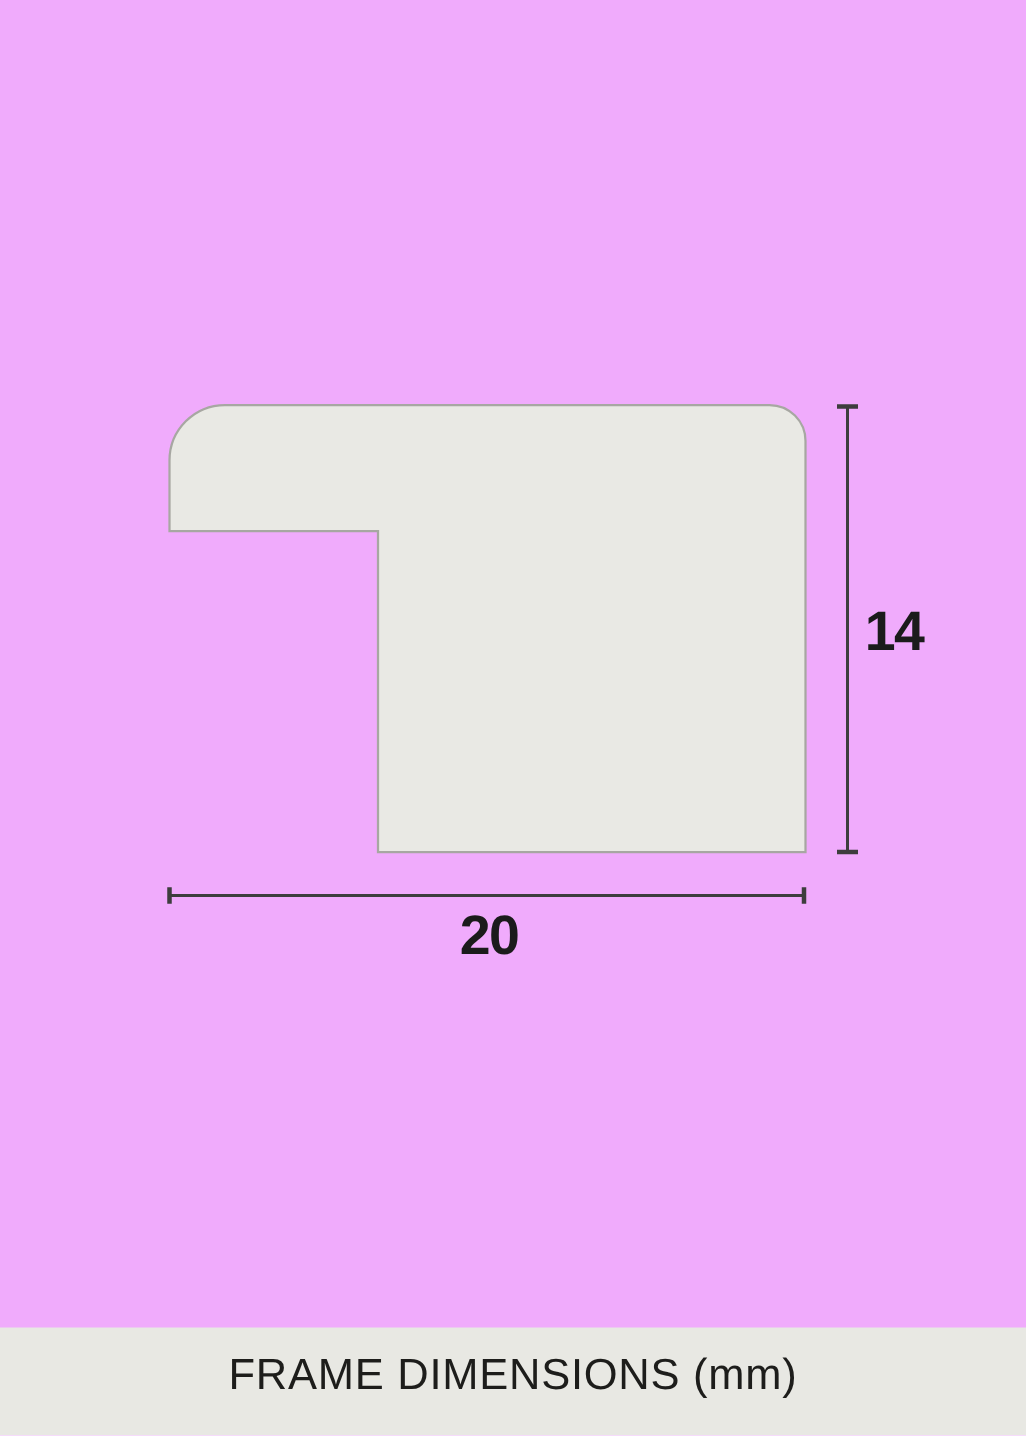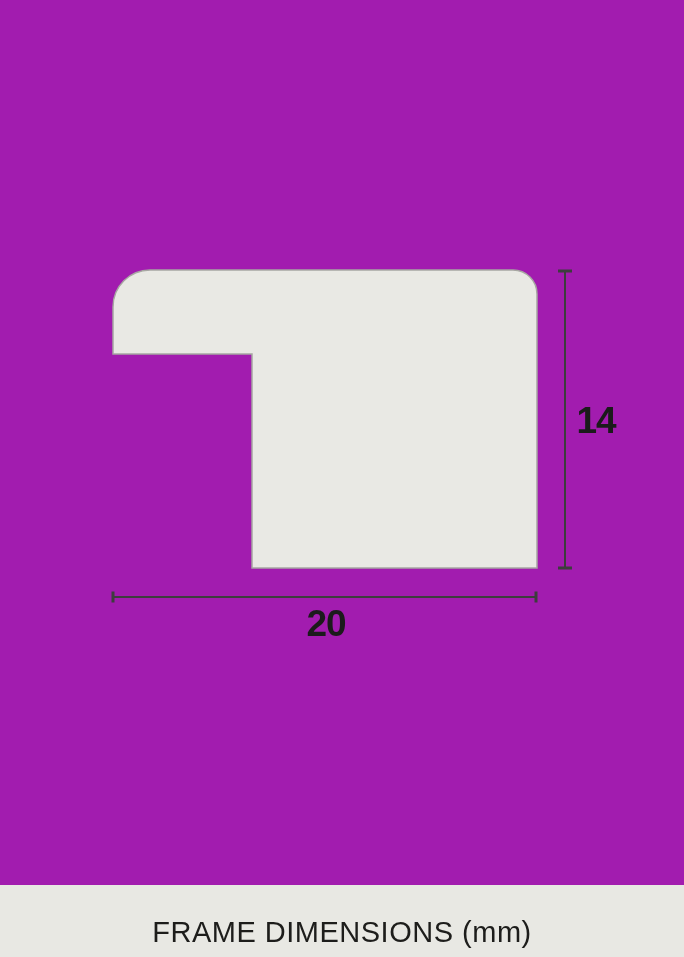--- a/index.html
+++ b/index.html
@@ -5,21 +5,21 @@
   html, body {
     margin: 0;
     padding: 0;
     background: #ffffff;
     font-family: "Liberation Sans", sans-serif;
   }
   .stage {
     position: relative;
     width: 684px;
     height: 957px;
-    background: #a21caf;
+    background: #f0abfc;
     overflow: hidden;
   }
   .diagram-svg {
     position: absolute;
     top: 0;
     left: 0;
     display: block;
   }
   .dim-label {
     font-family: "Liberation Sans", "DejaVu Sans", sans-serif;
@@ -30,21 +30,21 @@
   .caption-band {
     position: absolute;
     left: 0;
     top: 885px;
     width: 684px;
     height: 72px;
     box-sizing: border-box;
     display: flex;
     justify-content: center;
     align-items: flex-start;
-    padding-top: 33px;
+    padding-top: 18px;
   }
   .caption-text {
     font-family: "Liberation Sans", sans-serif;
     font-weight: 500;
     font-size: 29px;
     line-height: 1;
     letter-spacing: 0.5px;
     white-space: nowrap;
   }
 </style>

